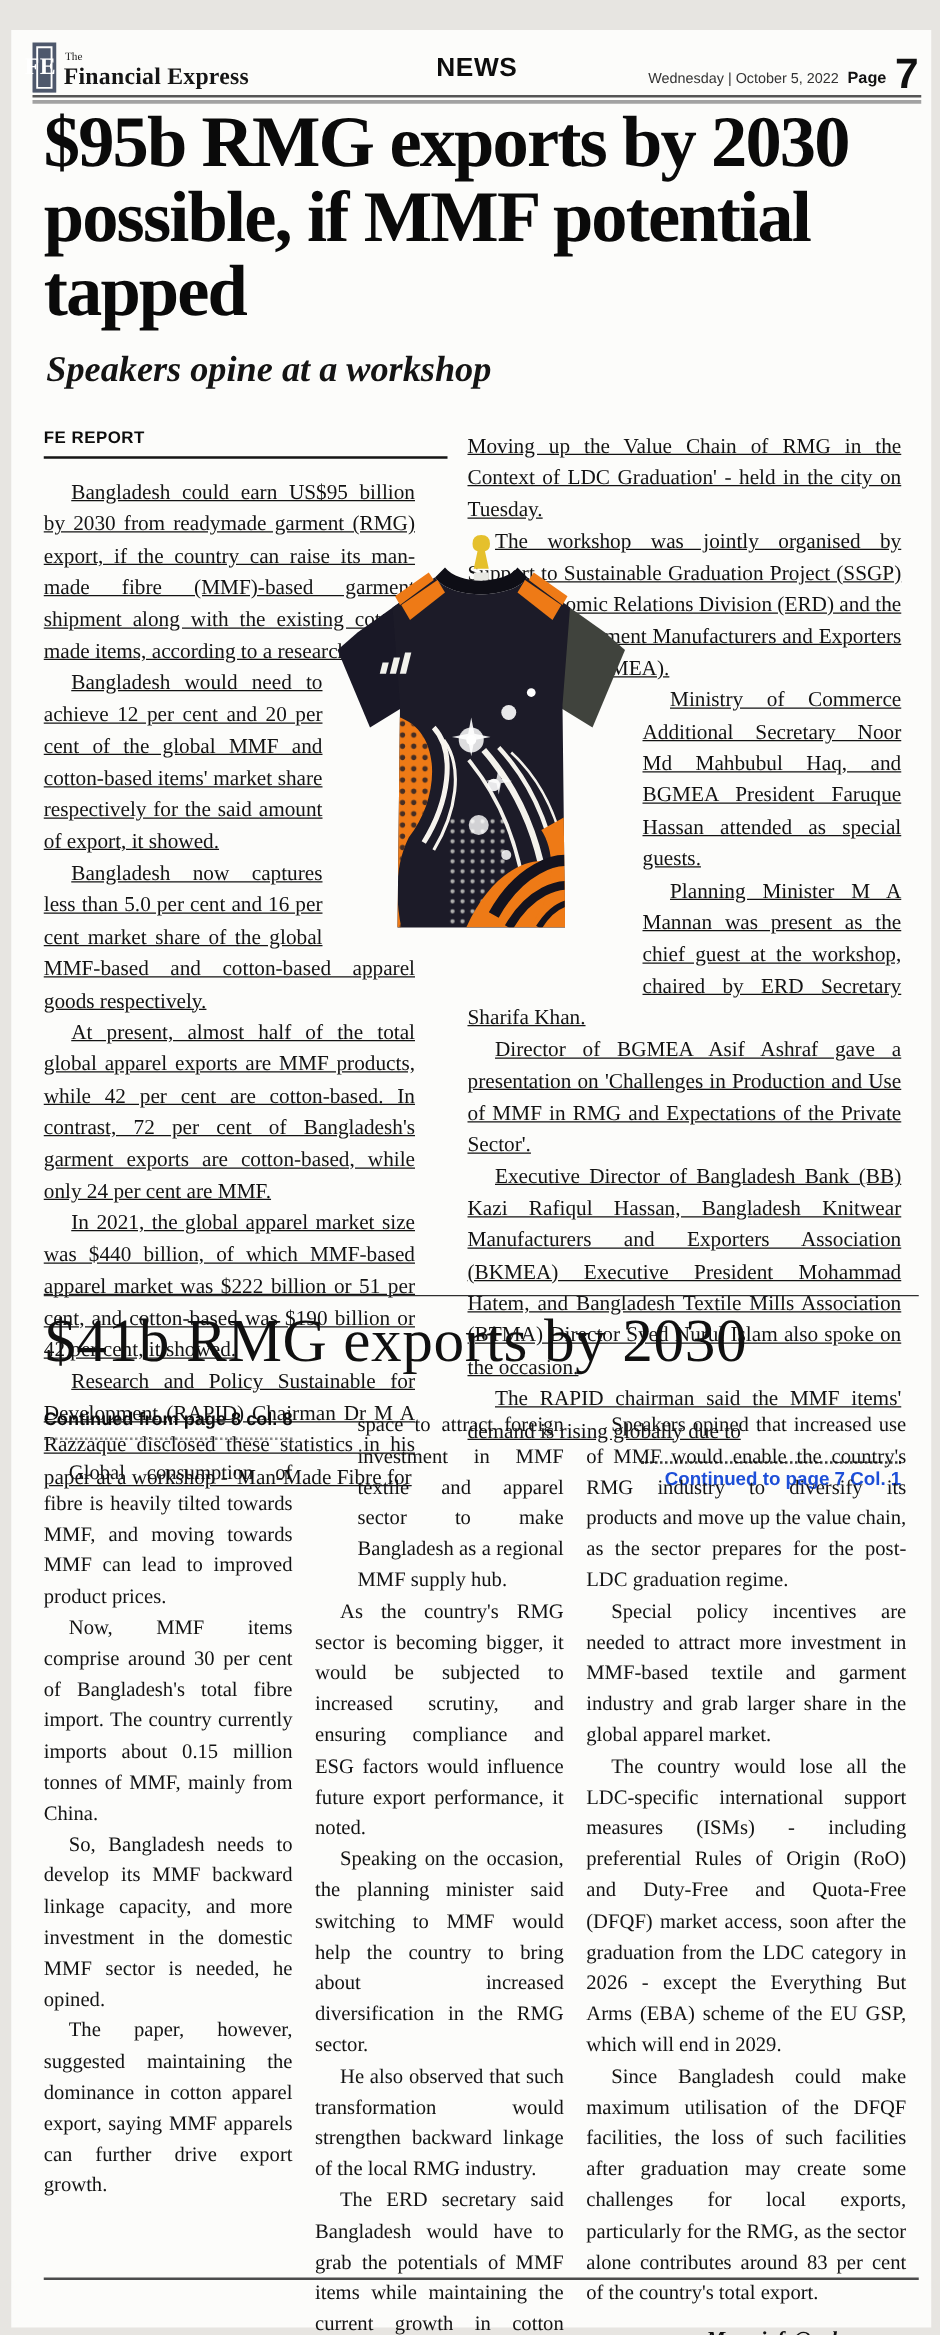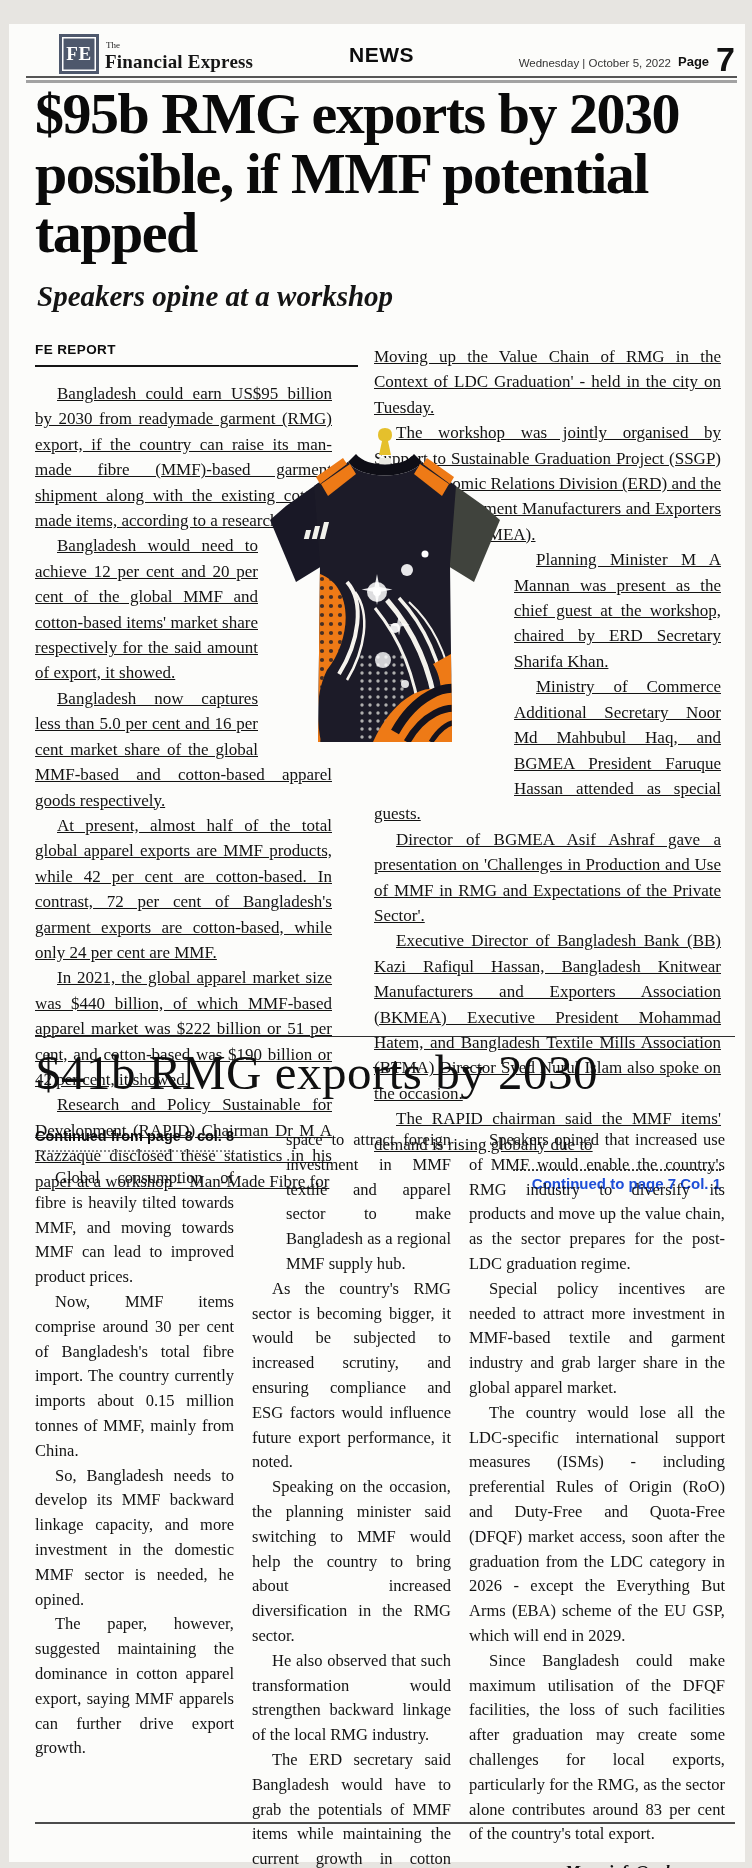--- a/index.html
+++ b/index.html
@@ -3,22 +3,22 @@
 <meta charset="utf-8">
 <style>
   html,body{margin:0;padding:0;}
   body{width:752px;height:1868px;font-family:"Liberation Serif",serif;background:#e7e5e1;}
   .canvas{position:relative;width:752px;height:1868px;background:#e7e5e1;overflow:hidden;}
   .sheet{position:absolute;left:9px;top:24px;width:736px;height:1838px;background:#fcfcfa;}
 
   
   .masthead{position:absolute;left:17px;right:8px;top:10px;height:40px;}
   .mast-left{position:absolute;left:0;top:0;display:flex;align-items:flex-start;}
-  .fe-logo{width:40px;height:40px;background:#4e586c;display:flex;align-items:center;justify-content:center;
-           box-shadow:inset 0 0 0 3px #4e586c, inset 0 0 0 4.5px #ffffff;margin-left:33px;}
+  .fe-logo{width:19px;height:40px;background:#4e586c;display:flex;align-items:center;justify-content:flex-end;
+           box-shadow:inset 0 0 0 3px #4e586c, inset 0 0 0 4.5px #ffffff;}
   .fe-logo span{color:#fff;font:700 19px "Liberation Serif",serif;letter-spacing:.5px;}
   .mast-name{margin-left:6px;line-height:1;}
   .mast-the{font:400 9px "Liberation Serif",serif;color:#222;display:block;margin:6px 0 1px 1px;}
   .mast-title{font:700 19px "Liberation Serif",serif;color:#161616;letter-spacing:.2px;}
   .mast-center{position:absolute;left:50%;transform:translateX(-50%);top:9px;
                font:700 21px "Liberation Sans",sans-serif;letter-spacing:.5px;color:#0d0d0d;}
   .mast-right{position:absolute;right:2px;top:12px;display:flex;align-items:flex-end;gap:7px;}
   .mast-date{font:400 11.5px "Liberation Sans",sans-serif;color:#333;padding-bottom:4px;}
   .mast-pagelbl{font:700 13px "Liberation Sans",sans-serif;color:#111;padding-bottom:4px;}
   .mast-pagenum{font:700 34px/0.8 "Liberation Sans",sans-serif;color:#111;}
@@ -109,22 +109,22 @@
         </div>
       </div>
       <div class="col-b bt">
         <div class="blockA">
             <p style="text-indent: 0px;">Moving up the Value Chain of RMG in the Context of LDC Graduation' - held in the city on Tuesday.</p>
             <p>The workshop was jointly organised by Support to Sustainable Graduation Project (SSGP) of the Economic Relations Division (ERD) and the Bangladesh Garment Manufacturers and Exporters Association (BGMEA).</p>
           </div>
         <div>
           <div class="spacer-l"></div>
           <div>
+              <p>Ministry of Commerce Additional Secretary Noor Md Mahbubul Haq, and BGMEA President Faruque Hassan attended as special guests.</p>
               <p>Planning Minister M A Mannan was present as the chief guest at the workshop, chaired by ERD Secretary Sharifa Khan.</p>
-              <p>Ministry of Commerce Additional Secretary Noor Md Mahbubul Haq, and BGMEA President Faruque Hassan attended as special guests.</p>
               <p>Director of BGMEA Asif Ashraf gave a presentation on 'Challenges in Production and Use of MMF in RMG and Expectations of the Private Sector'.</p>
               <p>Executive Director of Bangladesh Bank (BB) Kazi Rafiqul Hassan, Bangladesh Knitwear Manufacturers and Exporters Association (BKMEA) Executive President Mohammad Hatem, and Bangladesh Textile Mills Association (BTMA) Director Syed Nurul Islam also spoke on the occasion.</p>
               <p>The RAPID chairman said the MMF items' demand is rising globally due to</p>
             </div>
         </div>
         <div class="jump">
           <div class="jump-dots"></div>
           <div class="jump-text">Continued to page 7 Col. 1</div>
         </div>
       </div>

